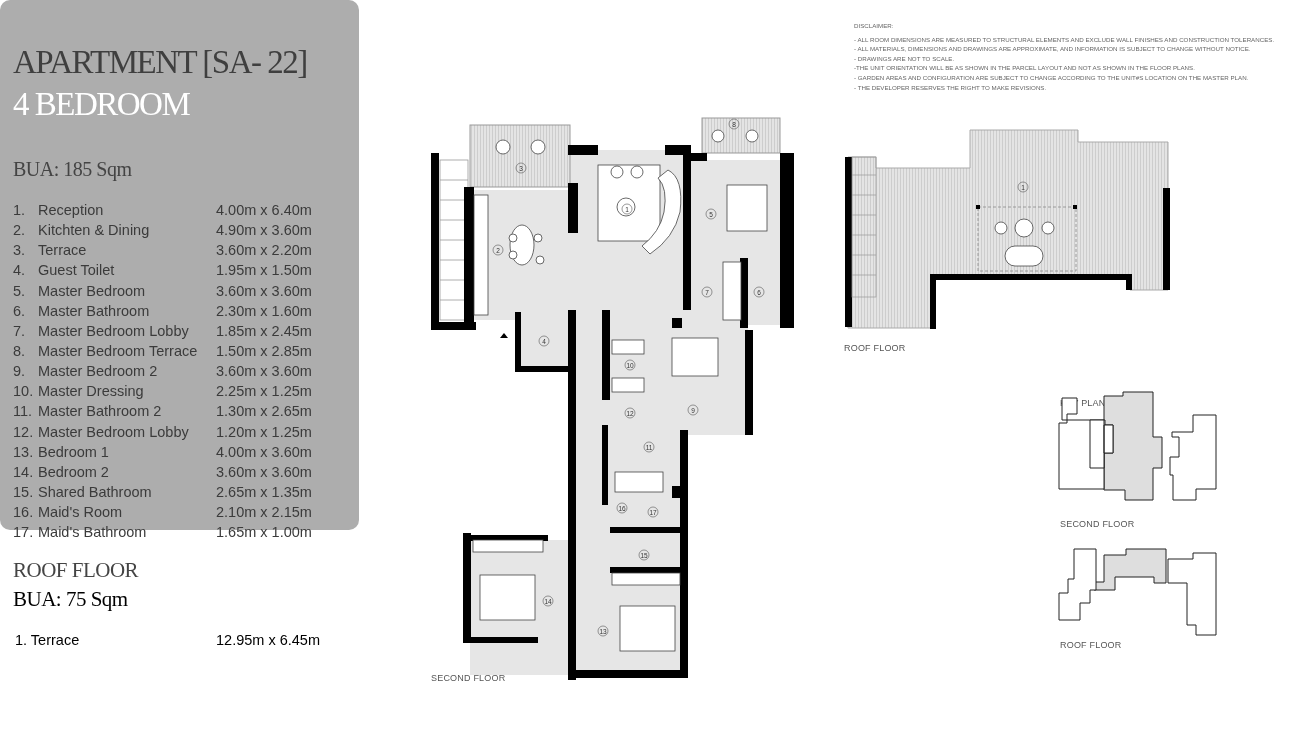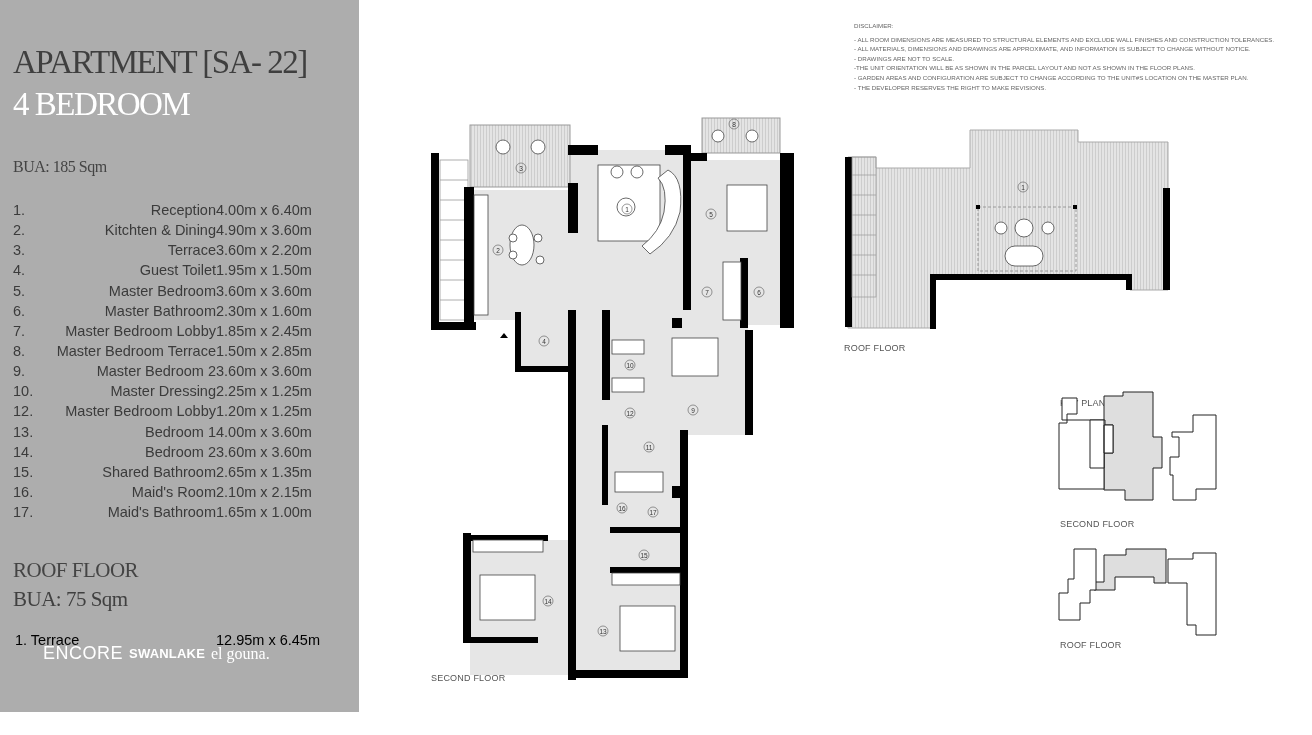--- a/index.html
+++ b/index.html
@@ -1,27 +1,27 @@
 <!DOCTYPE html>
 <html><head>
   <meta charset="utf-8">
   <style>
     * { box-sizing: border-box; margin: 0; padding: 0; }
     body { width: 1312px; height: 735px; background: #ffffff; position: relative; overflow: hidden; font-family: "Liberation Sans", sans-serif; }
-    .sidebar { position: absolute; left: 0; top: 0; width: 359px; height: 712px; background: #adadad; }
+    .sidebar { position: absolute; left: 0; top: 0; width: 359px; height: 530px; background: #adadad; border-radius: 10px; }
     .title1 { position: absolute; left: 13px; top: 44px; font-family: "Liberation Serif", "DejaVu Serif", serif; font-size: 33px; color: #3f3f3f; letter-spacing: -1.5px; font-weight: normal; }
     .title2 { position: absolute; left: 13px; top: 86px; font-family: "Liberation Serif", "DejaVu Serif", serif; font-size: 33px; color: #ffffff; letter-spacing: -1.5px; text-align: right; }
-    .bua { position: absolute; left: 13px; top: 158px; font-family: "Liberation Serif", "DejaVu Serif", serif; font-size: 16px; color: #444; letter-spacing: -0.5px; }
+    .bua { position: absolute; left: 13px; top: 158px; font-family: "Liberation Serif", "DejaVu Serif", serif; font-size: 20px; color: #444; letter-spacing: -0.5px; }
     .rooms { position: absolute; left: 13px; top: 200px; width: 330px; }
     .room { display: flex; height: 20.15px; align-items: center; font-size: 14.5px; color: #3b3b3b; }
     .room .num { width: 25px; }
-    .room .name { width: 178px; text-align: right; }
+    .room .name { width: 178px; }
     .room .dim { flex: 1; }
     .roof-title { position: absolute; left: 13px; top: 558px; font-family: "Liberation Serif", "DejaVu Serif", serif; font-size: 21px; color: #444; letter-spacing: -0.5px; }
-    .roof-bua { position: absolute; left: 13px; top: 587px; font-family: "Liberation Serif", "DejaVu Serif", serif; font-size: 21px; color: #404040; letter-spacing: -0.5px; }
+    .roof-bua { position: absolute; left: 13px; top: 587px; font-family: "Liberation Serif", "DejaVu Serif", serif; font-size: 21px; color: #000000; letter-spacing: -0.5px; }
     .roof-room { position: absolute; left: 15px; top: 632px; width: 320px; display: flex; font-size: 14.5px; color: #000000; }
     .roof-room .name { width: 201px; }
     .logo { position: absolute; left: 43px; top: 643px; display: flex; align-items: center; color: #fff; }
     .logo .encore { font-size: 18px; letter-spacing: 0.5px; font-weight: normal; }
     .logo .swan { font-size: 13px; font-weight: bold; margin-left: 6px; letter-spacing: 0.2px; }
     .logo .gouna { font-family: "Liberation Serif", serif; font-size: 16px; margin-left: 6px; }
 
     .disclaimer { position: absolute; left: 854px; top: 21px; width: 450px; font-size: 6.2px; color: #666; line-height: 9.6px; letter-spacing: 0; }
     .disclaimer .head { margin-bottom: 4px; }
 
@@ -79,20 +79,25 @@
       </div>
     <div class="room">
         <span class="num">9.</span>
         <span class="name">Master Bedroom 2</span>
         <span class="dim">3.60m x 3.60m</span>
       </div>
     <div class="room">
         <span class="num">10.</span>
         <span class="name">Master Dressing</span>
         <span class="dim">2.25m x 1.25m</span>
+      </div>
+    <div class="room">
+        <span class="num">11.</span>
+        <span class="name">Master Bathroom 2</span>
+        <span class="dim">1.30m x 2.65m</span>
       </div>
     <div class="room">
         <span class="num">12.</span>
         <span class="name">Master Bedroom Lobby</span>
         <span class="dim">1.20m x 1.25m</span>
       </div>
     <div class="room">
         <span class="num">13.</span>
         <span class="name">Bedroom 1</span>
         <span class="dim">4.00m x 3.60m</span>

